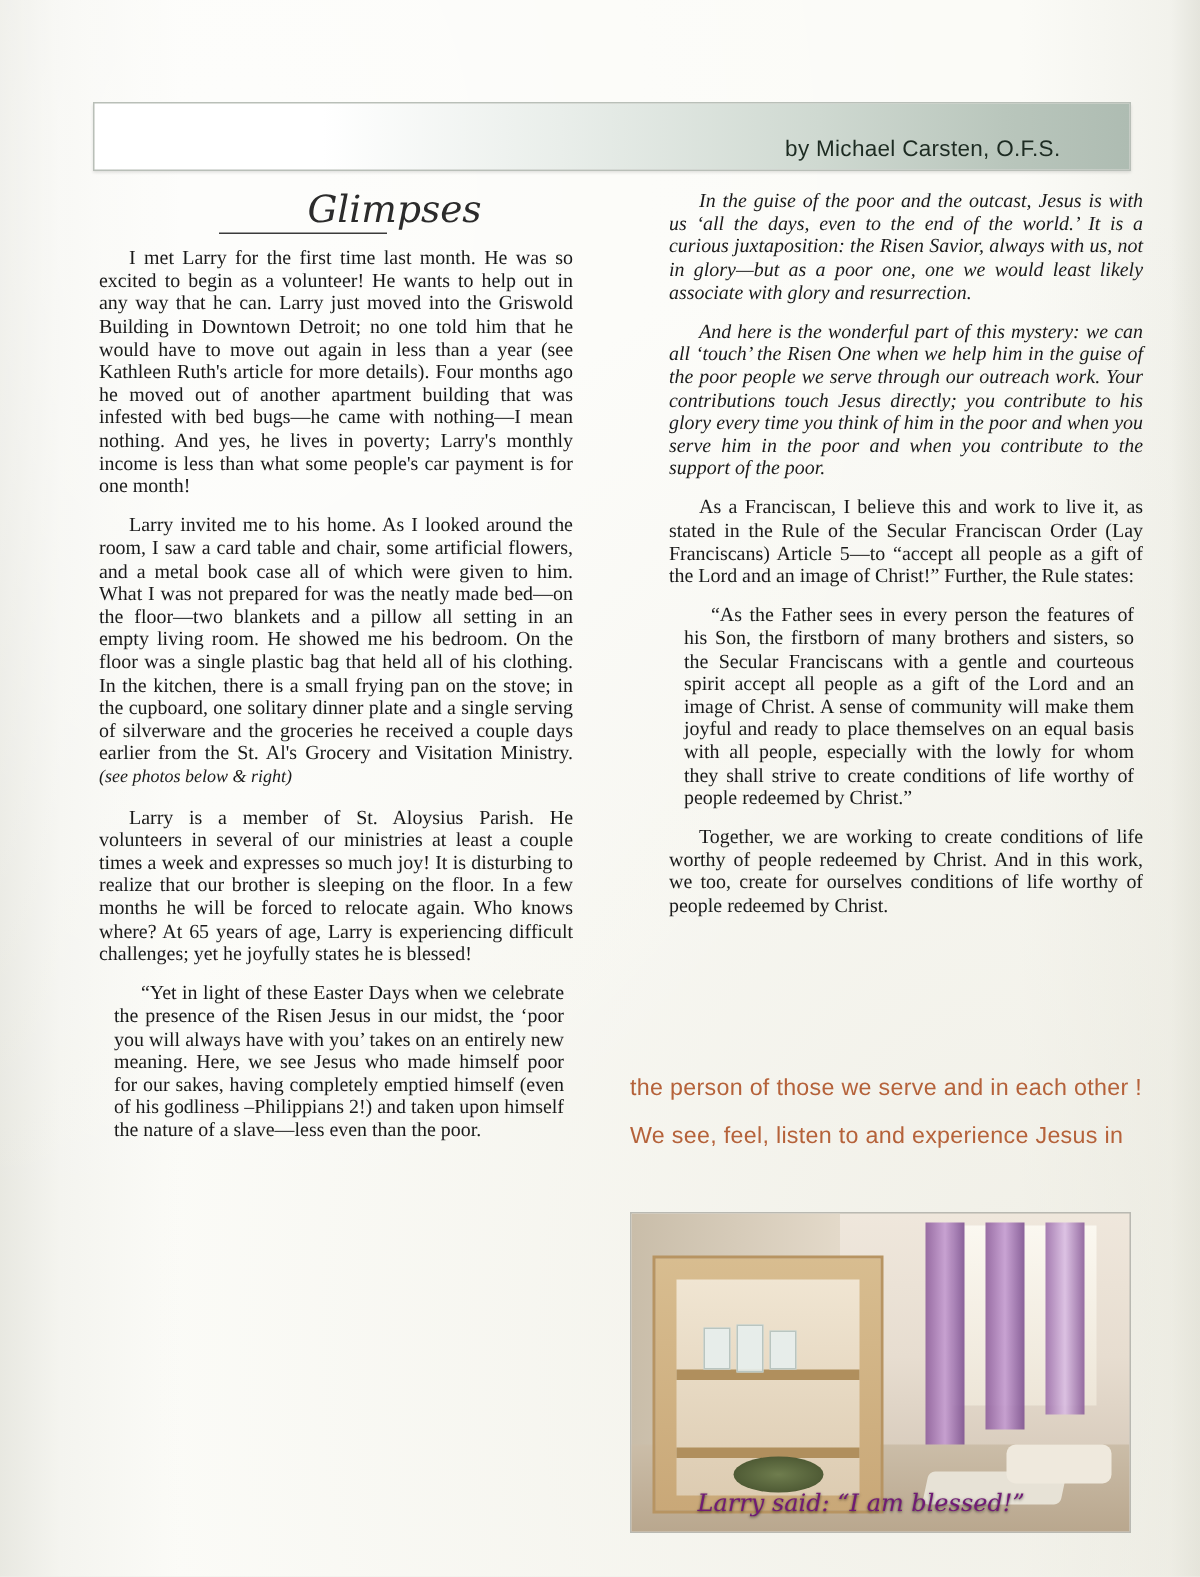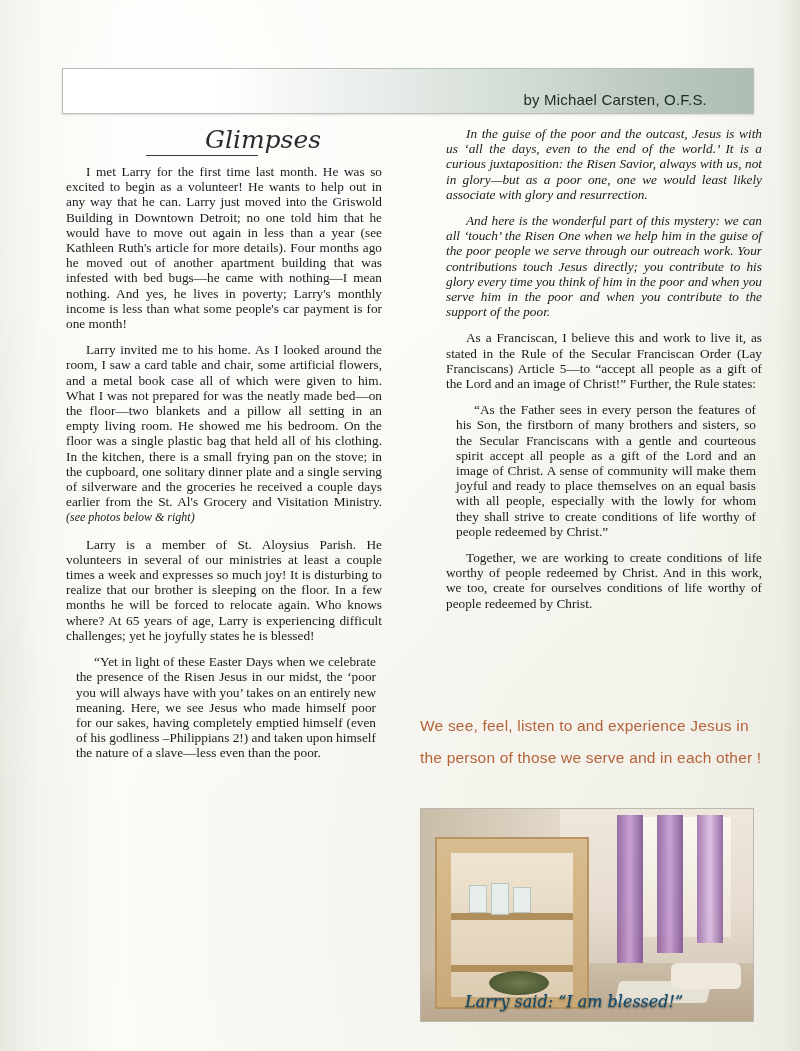--- a/index.html
+++ b/index.html
@@ -218,21 +218,21 @@
     background: #efe9dd;
     border-radius: 6px;
   }
   .photo-caption {
     position: absolute;
     left: 44px;
     bottom: 10px;
     font-family: "DejaVu Serif", serif;
     font-style: italic;
     font-size: 16px;
-    color: #0c4a6e;
+    color: #701a75;
     text-shadow: 0 1px 2px rgba(0,0,0,0.6);
   }
 </style>
 </head>
 <body>
 
 <div class="page">
   <div class="paper-texture"></div>
 
   <div class="masthead">
@@ -264,22 +264,22 @@
     </div>
 
     <p>As a Franciscan, I believe this and work to live it, as stated in the Rule of the Secular Franciscan Order (Lay Franciscans) Article 5—to “accept all people as a gift of the Lord and an image of Christ!”  Further, the Rule states:</p>
 
     <p class="quote">“As the Father sees in every person the features of  his Son, the firstborn of many brothers and sisters, so  the Secular Franciscans with a gentle and courteous spirit accept all people as a gift of the Lord and an image of Christ.  A sense of community will make them joyful and ready to place themselves on an equal basis with all people, especially with the lowly for whom they shall strive to create conditions of life worthy of people redeemed by Christ.”</p>
 
     <p>Together, we are working to create conditions of life worthy of people redeemed by Christ. And in this work, we too, create for ourselves conditions of life worthy of people redeemed by Christ.</p>
   </div>
 
   <div class="banner-text">
+    <div>the person of those we serve and in each other !</div>
     <div>We see, feel, listen to and experience Jesus in</div>
-    <div>the person of those we serve and in each other !</div>
   </div>
 
   <div class="photo">
     <div class="room"></div>
     <div class="wall-left"></div>
     <div class="window"></div>
     <div class="curtain c1"></div>
     <div class="curtain c2"></div>
     <div class="curtain c3"></div>
     <div class="floor"></div>

